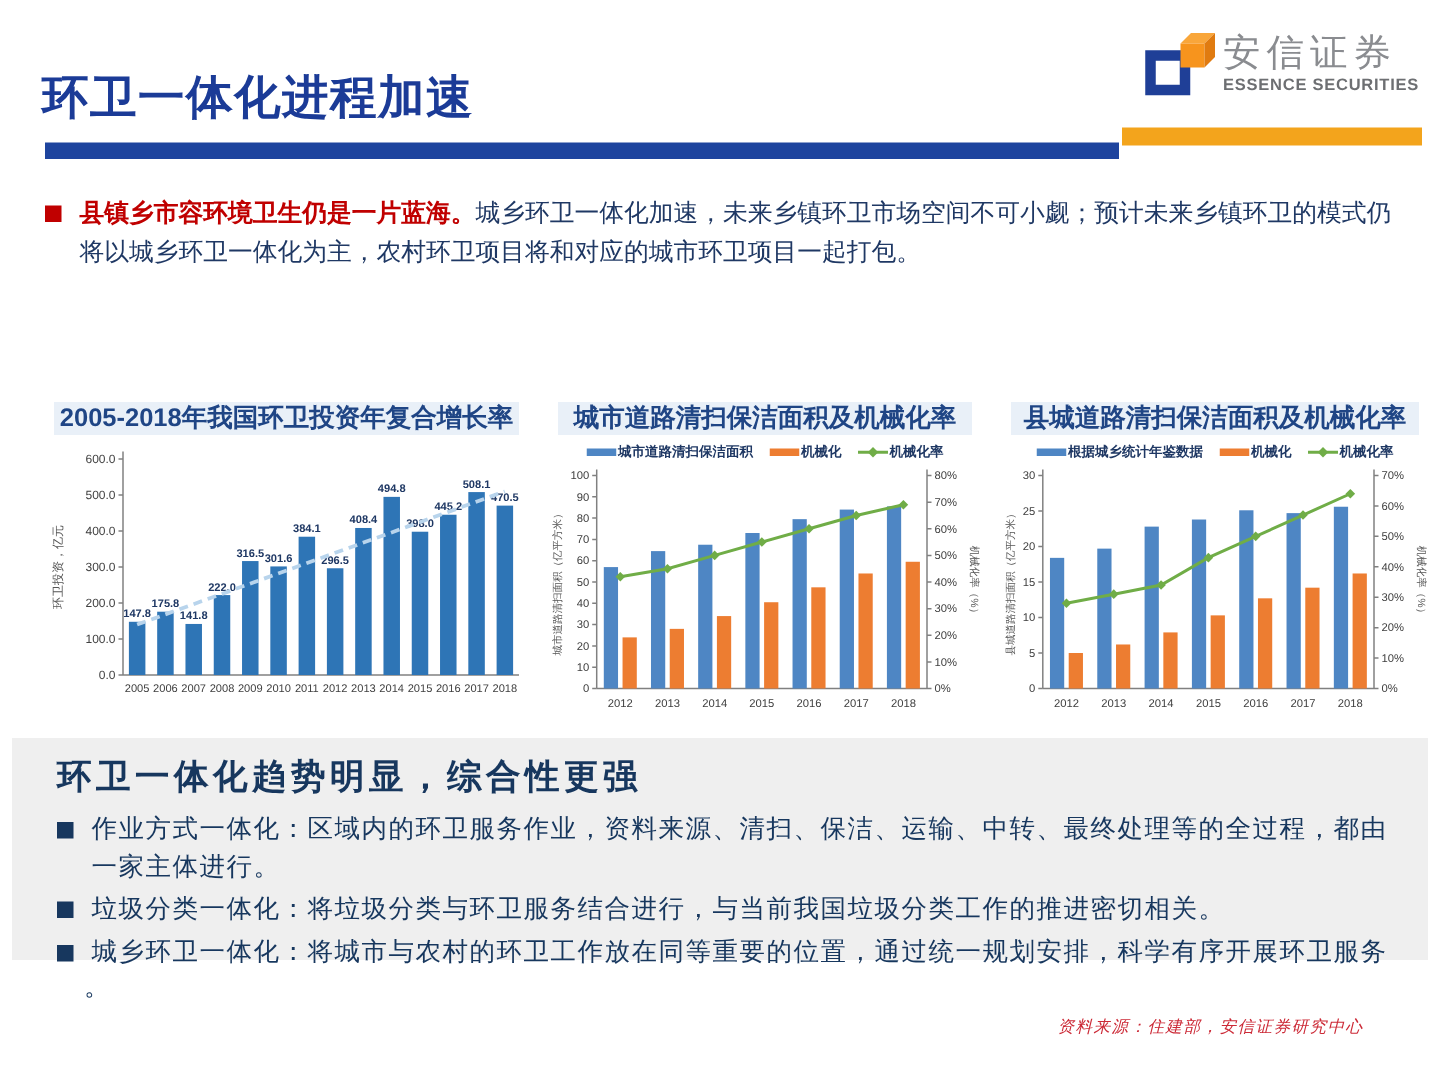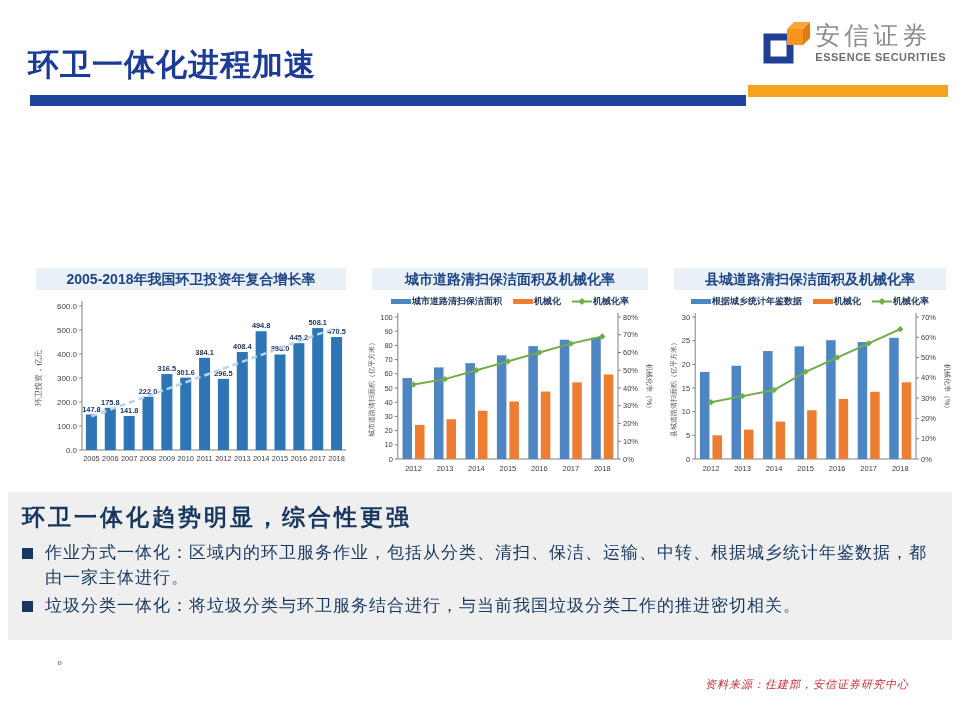--- a/index.html
+++ b/index.html
@@ -17,28 +17,28 @@
   
   .intro{position:absolute;left:30px;top:130px;width:910px;}
   .ib{display:flex;margin-bottom:9px;}
   .ib .mk{flex:0 0 11px;height:11px;margin:7px 12px 0 0;}
   .ib .tx{font-size:16.5px;line-height:1.55;color:#1f3864;}
   .ib .lead{font-weight:bold;color:#c00000;}
   
   .charts{position:absolute;left:30px;top:268px;display:flex;gap:14px;}
   .chart-box{background:#fff;}
   .c-title{height:22px;line-height:22px;text-align:center;background:#e9f0f8;color:#1f4585;
-           font-size:14px;font-weight:bold;margin:0 6px 4px 6px;white-space:nowrap;overflow:hidden;}
+           font-size:17px;font-weight:bold;margin:0 6px 4px 6px;white-space:nowrap;overflow:hidden;}
   .c-legend{height:15px;display:flex;justify-content:center;align-items:center;gap:11px;
             font-size:9px;color:#1f3864;font-weight:bold;}
   .c-legend .lg-item{display:flex;align-items:center;gap:1px;white-space:nowrap;}
   svg{display:block;font-family:"Liberation Sans",sans-serif;}
   
   .bottom{position:absolute;left:8px;top:492px;width:944px;height:148px;background:#efefef;
-          box-sizing:border-box;padding:8px 18px 0 14px;
+          box-sizing:border-box;padding:8px 18px 0 30px;
           font-family:"Liberation Serif",serif;color:#17375e;}
   .b-head{font-size:23px;font-weight:600;letter-spacing:3px;margin:2px 0 8px 0;}
   .bb{display:flex;margin-bottom:4px;}
   .bb .mk{flex:0 0 11px;height:11px;background:#17375e;margin:7px 12px 0 0;}
   .bb .tx{font-size:17px;line-height:1.45;letter-spacing:1px;}
   .period{position:absolute;left:56px;top:646px;font-size:17px;color:#17375e;
           font-family:"Liberation Serif",serif;}
   .footer{position:absolute;left:705px;top:677px;font-size:11px;color:#cc2936;
           font-style:italic;letter-spacing:1px;font-family:Liberation Serif, serif;}
 </style>
@@ -60,20 +60,24 @@
         <polygon points="40,9 47,2 47,18 40,25" fill="#e07b10"></polygon>
       </svg>
     </span>
     <span class="logo-txt">
       <div class="logo-cn">安信证券</div>
       <div class="logo-en">ESSENCE SECURITIES</div>
     </span>
   </div>
 
   <div class="intro">
+    <div class="ib">
+      <span class="mk" style="background:#c00000"></span>
+      <span class="tx"><span class="lead">县镇乡市容环境卫生仍是一片蓝海。</span><span>城乡环卫一体化加速，未来乡镇环卫市场空间不可小觑；预计未来乡镇环卫的模式仍将以城乡环卫一体化为主，农村环卫项目将和对应的城市环卫项目一起打包。</span></span>
+    </div>
   </div>
 
   <div class="charts">
     <div class="chart-box" style="width:322px">
       <div class="c-title">2005-2018年我国环卫投资年复合增长率</div>
       <svg width="322" height="186" viewBox="0 0 322 186">
           <line x1="52" y1="7" x2="52" y2="156" stroke="#808080"></line>
           <line x1="52" y1="156" x2="316" y2="156" stroke="#808080"></line>
           <line x1="49" y1="156" x2="52" y2="156" stroke="#808080"></line>
           <text x="47" y="158.5" fill="#404040" font-size="8" text-anchor="end">0.0</text>
@@ -324,23 +328,27 @@
           <path d="M200.68571428571428 31.171428571428567 L203.88571428571427 34.37142857142857 L200.68571428571428 37.57142857142857 L197.4857142857143 34.37142857142857 Z" fill="#70ad47"></path>
           <path d="M232.22857142857143 16.97142857142858 L235.42857142857142 20.171428571428578 L232.22857142857143 23.371428571428577 L229.02857142857144 20.171428571428578 Z" fill="#70ad47"></path>
         </svg>
     </div>
   </div>
 
   <div class="bottom">
     <div class="b-head">环卫一体化趋势明显，综合性更强</div>
     <div class="bb">
       <span class="mk"></span>
-      <span class="tx">作业方式一体化：区域内的环卫服务作业，包括从分类、清扫、保洁、运输、中转、根据城乡统计年鉴数据，都由一家主体进行。</span>
+      <span class="tx">作业方式一体化：区域内的环卫服务作业，资料来源、清扫、保洁、运输、中转、最终处理等的全过程，都由一家主体进行。</span>
     </div>
     <div class="bb">
       <span class="mk"></span>
       <span class="tx">垃圾分类一体化：将垃圾分类与环卫服务结合进行，与当前我国垃圾分类工作的推进密切相关。</span>
     </div>
+    <div class="bb">
+      <span class="mk"></span>
+      <span class="tx">城乡环卫一体化：将城市与农村的环卫工作放在同等重要的位置，通过统一规划安排，科学有序开展环卫服务</span>
+    </div>
   </div>
   <div class="period">。</div>
 
   <div class="footer">资料来源：住建部，安信证券研究中心</div>
 </div>
 
 </body></html>

